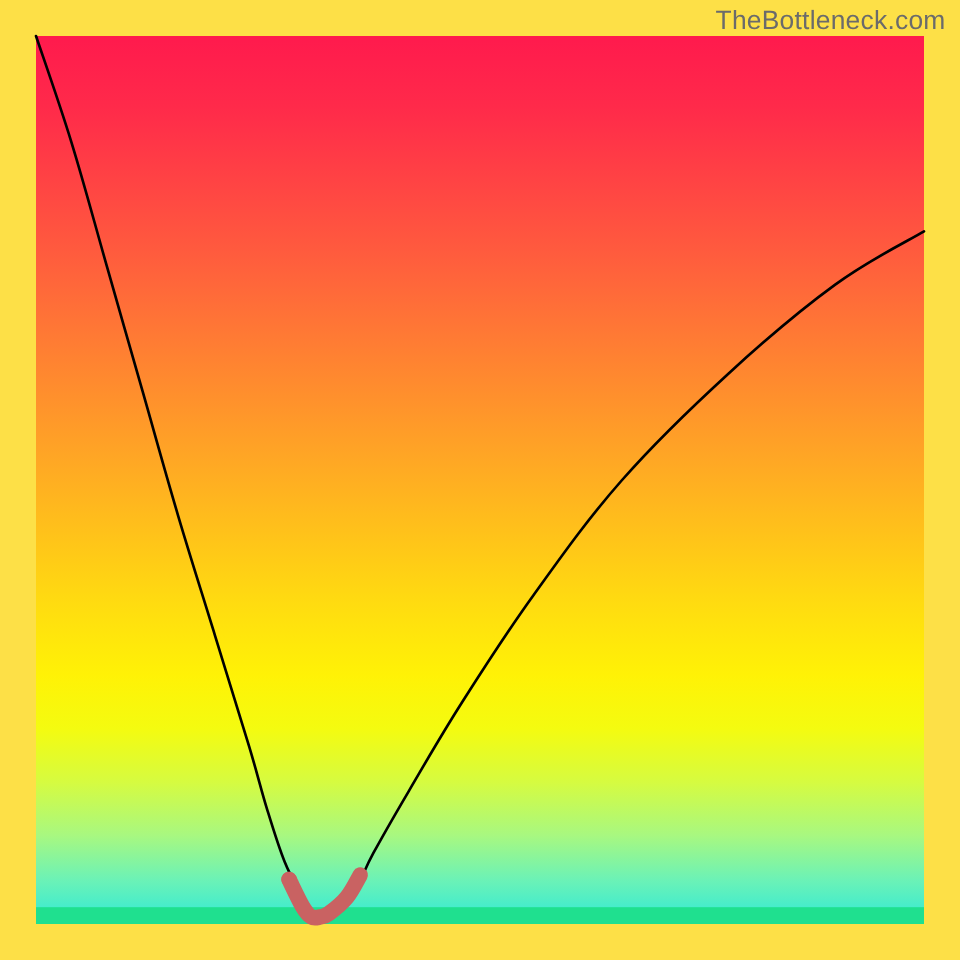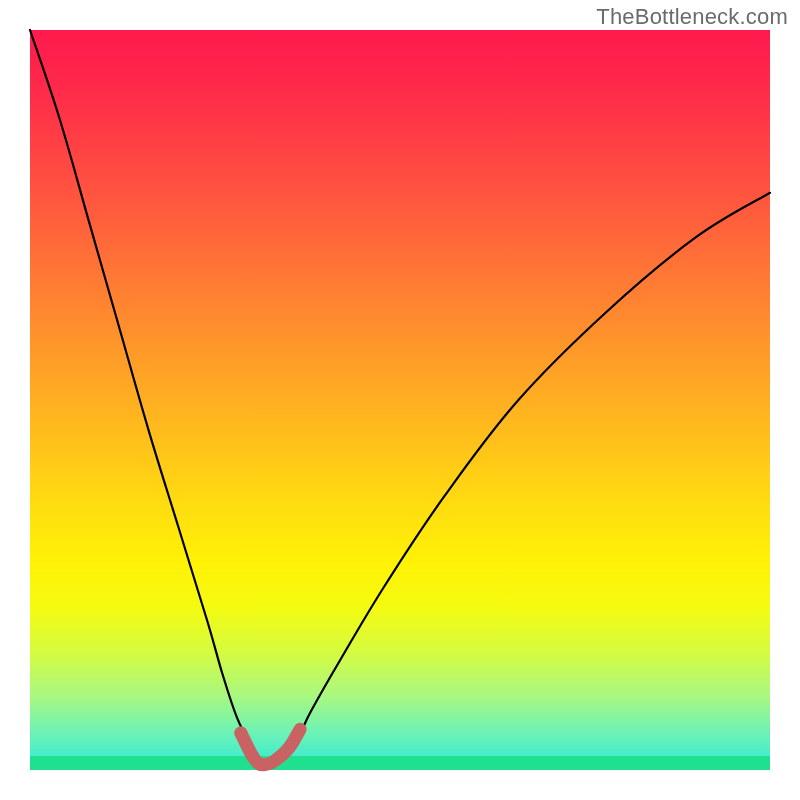--- a/index.html
+++ b/index.html
@@ -10,21 +10,21 @@
     background: #000;
     font-family: Arial, Helvetica, sans-serif;
     overflow: hidden;
   }
   .frame {
     position: absolute;
     left: 0;
     top: 0;
     width: 800px;
     height: 800px;
-    background: #ffffff;
+    background: #fde047;
     text-align: right;
   }
   .plot {
     position: absolute;
     left: 30px;
     top: 30px;
     width: 740px;
     height: 740px;
     background: linear-gradient(to bottom,
       #ff1a4d 0%,

